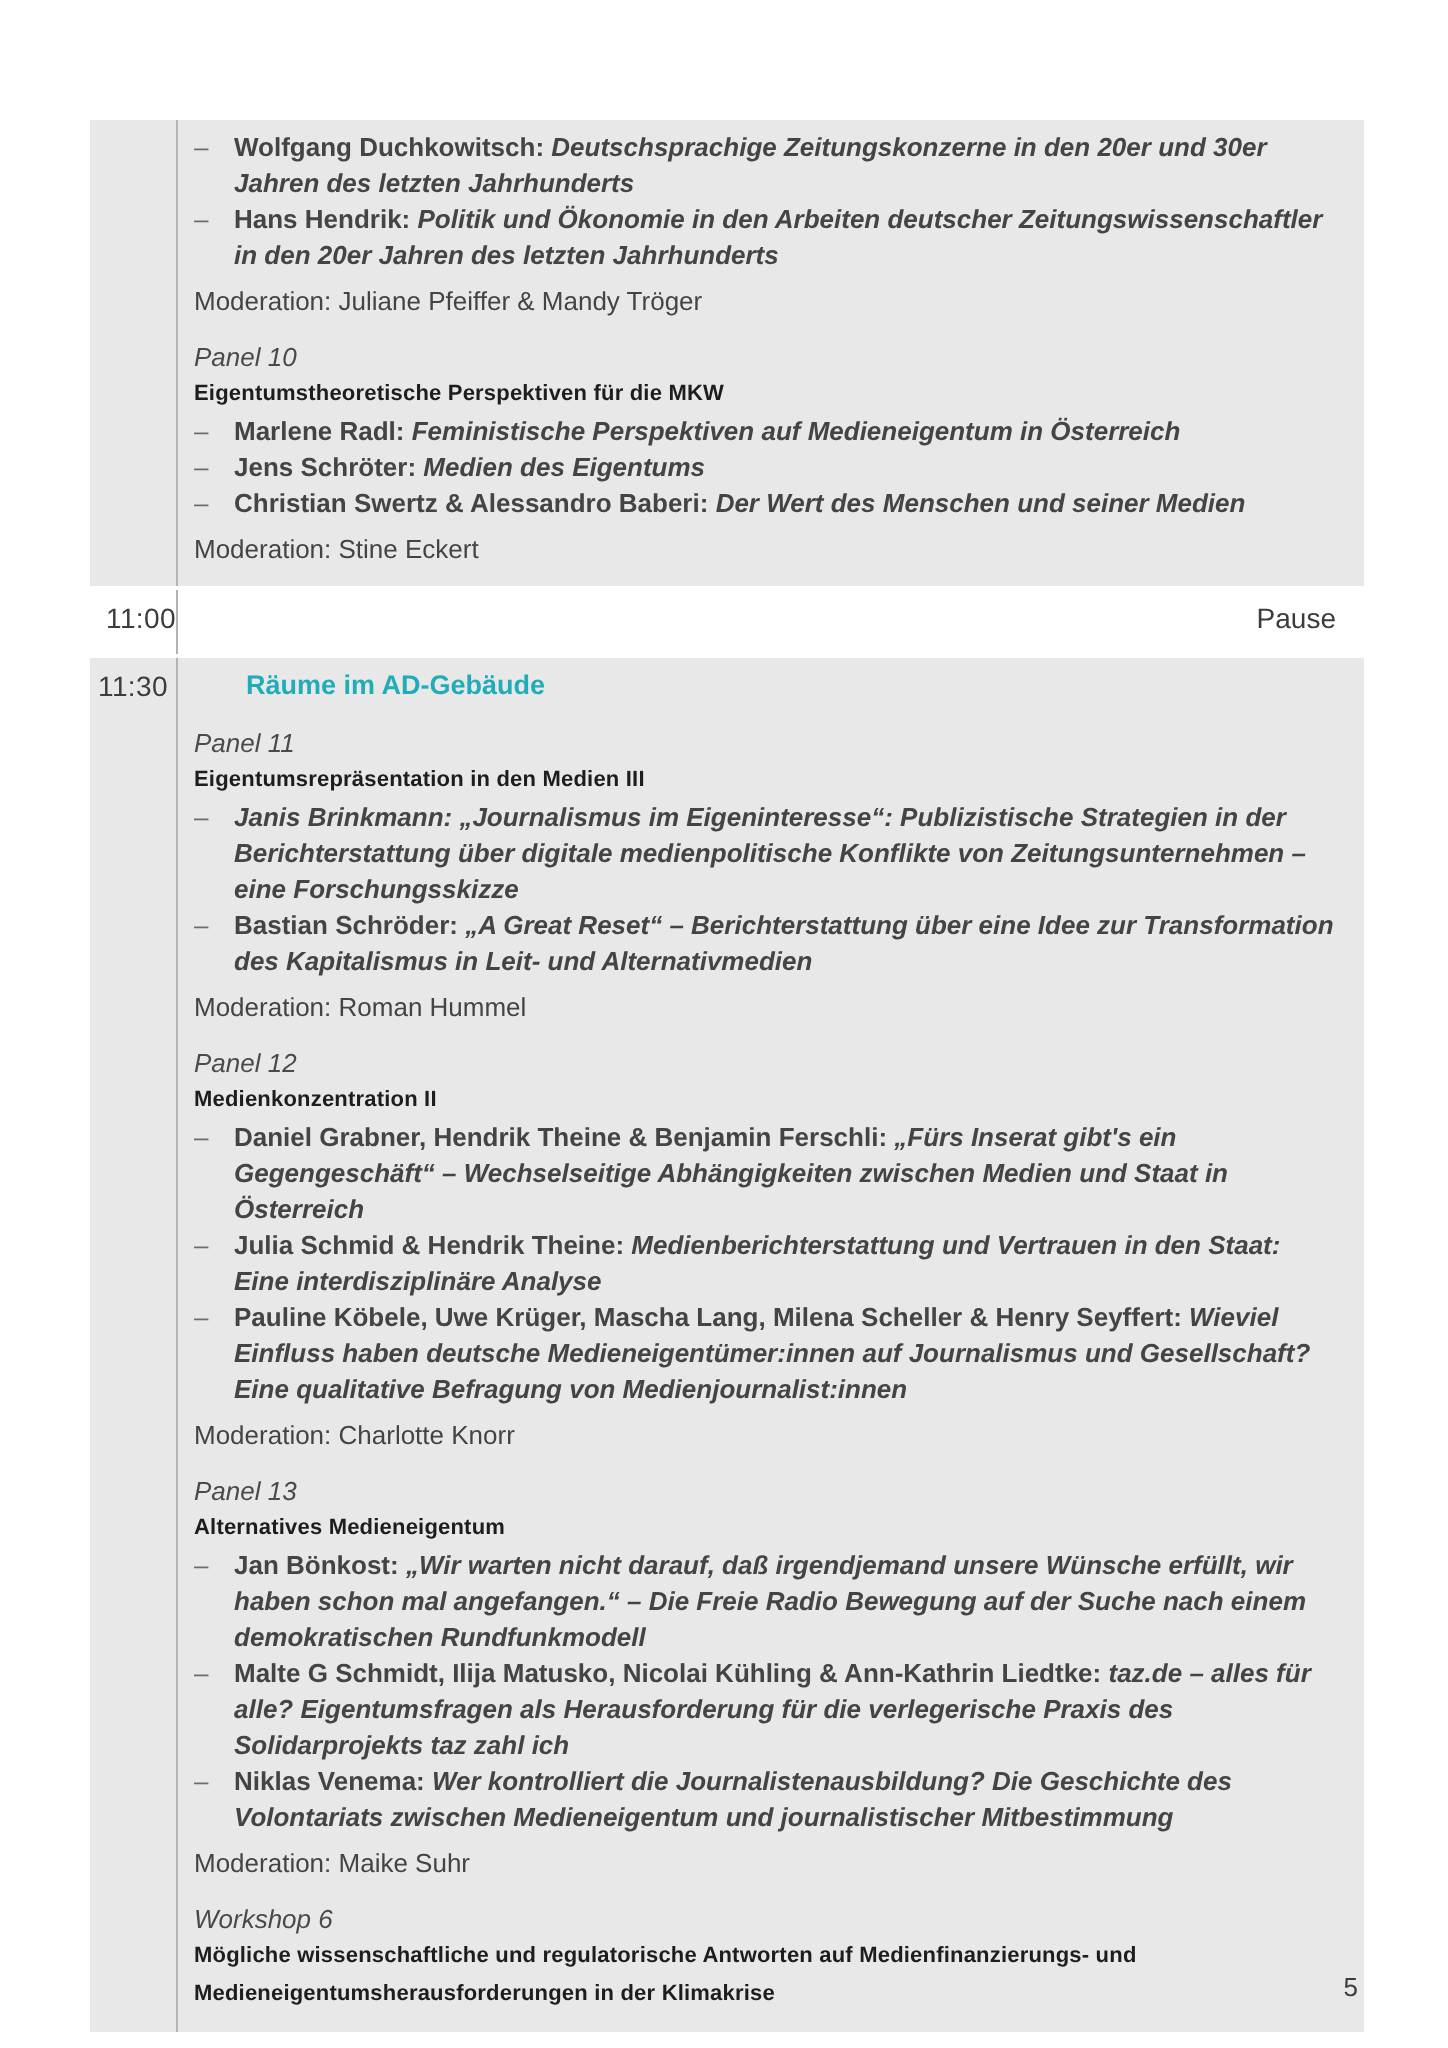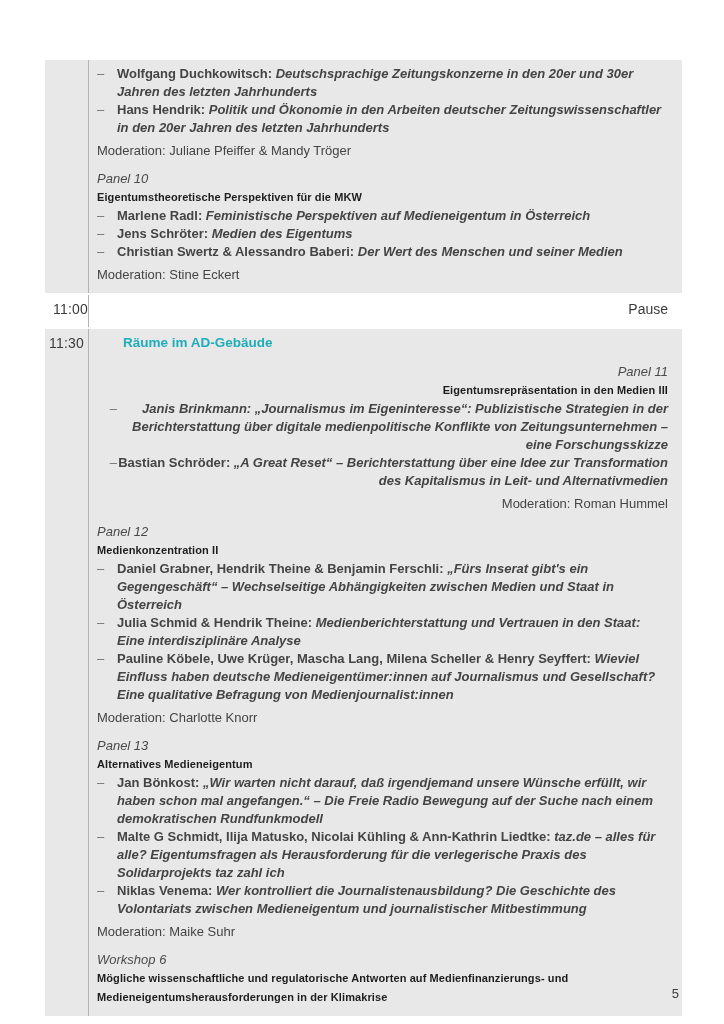--- a/index.html
+++ b/index.html
@@ -45,21 +45,21 @@
     min-width: 0;
   }
   .pause-text { font-size: 14px; color: #3c3c3c; padding-top: 0px; }
   .room-label {
     font-weight: bold;
     font-size: 13.5px;
     padding-left: 26px;
   }
   .session { }
   .content-cell > .session:not(:first-child) { margin-top: 10px; }
-  .content-cell > .room-label + .session { margin-top: 11px; text-align: right; }
+  .content-cell > .room-label + .session { margin-top: 11px; }
   .session-label { font-style: italic; color: #4a4a4a; }
   .session-title {
     font-weight: bold;
     font-size: 11px;
     line-height: 19px;
     color: #1d1d1d;
     letter-spacing: 0.1px;
   }
   .items { margin: 0; padding: 0; list-style: none; }
   .item { display: flex; }

